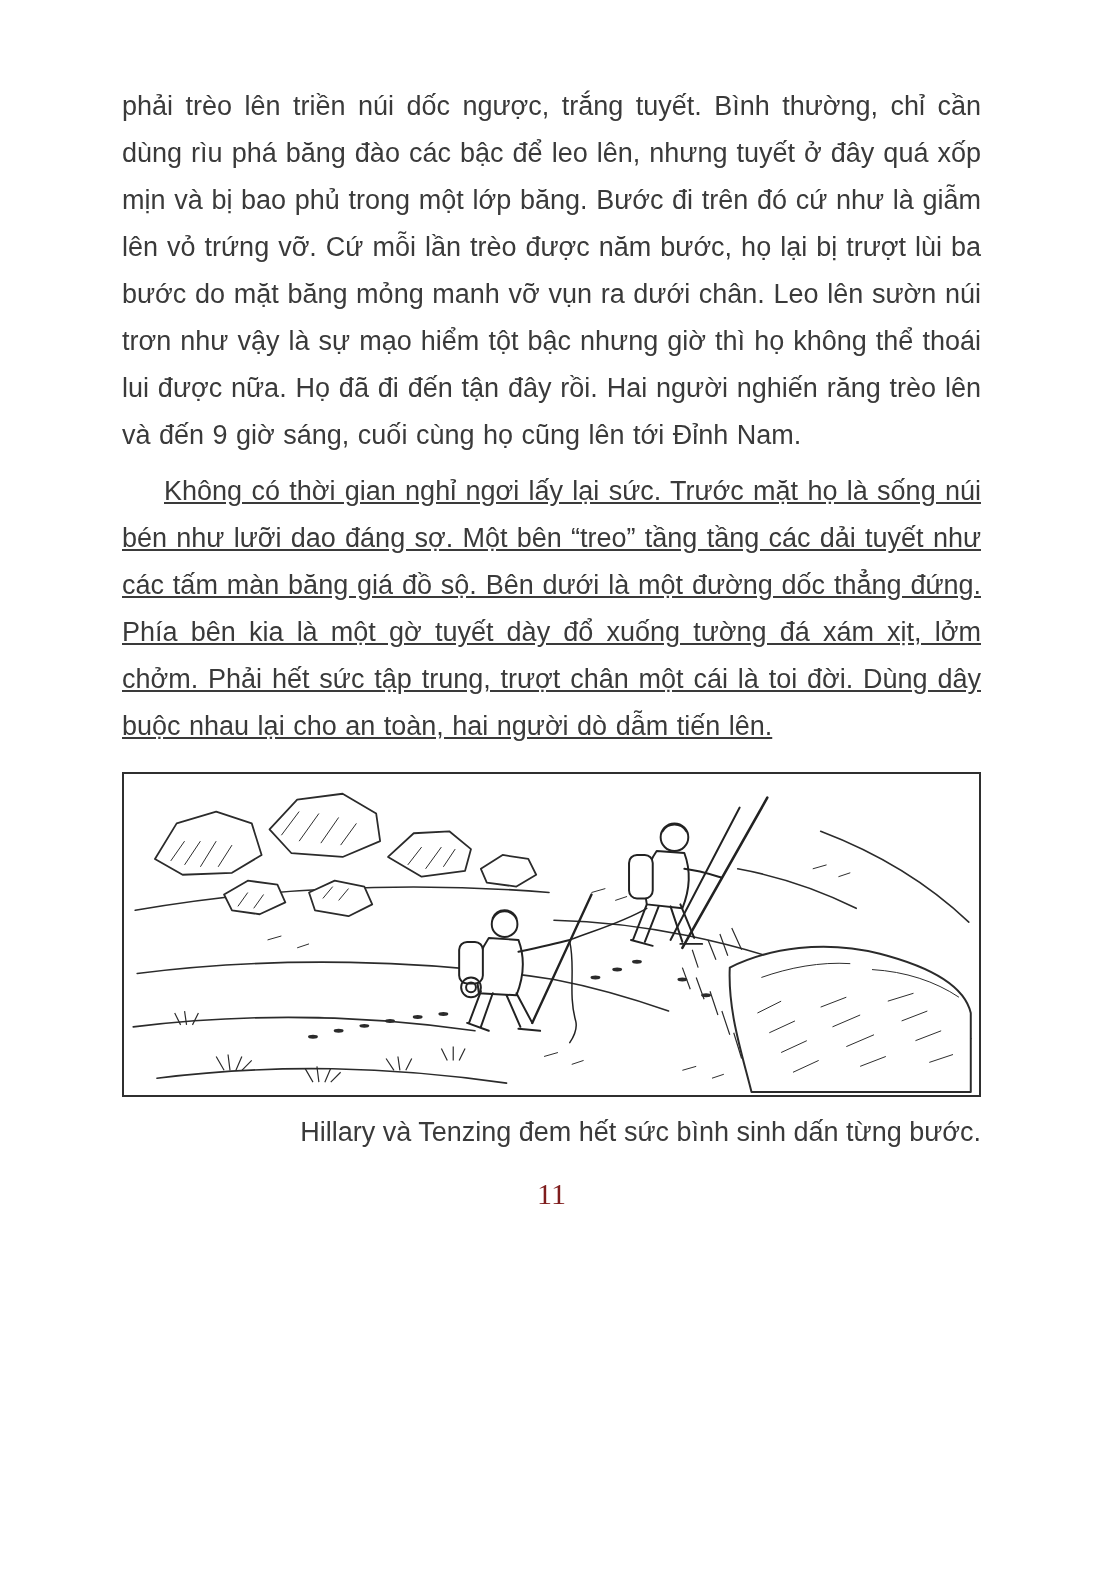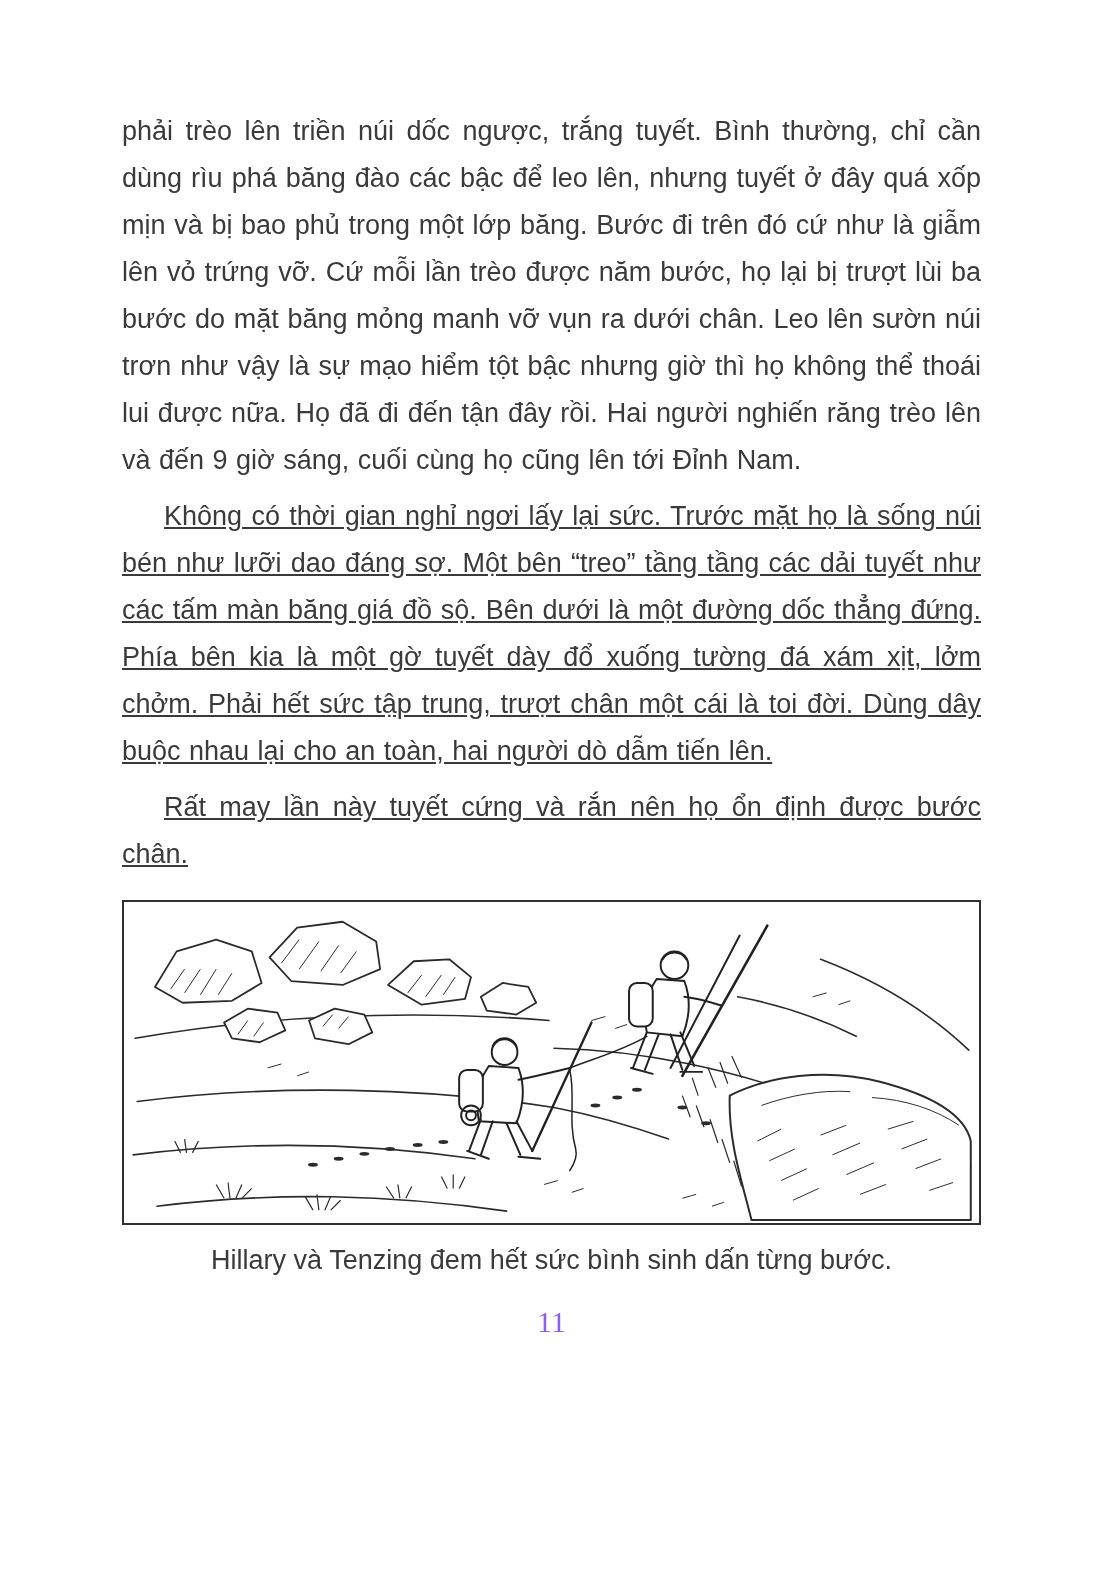--- a/index.html
+++ b/index.html
@@ -7,21 +7,21 @@
     padding: 0;
     background: #ffffff;
   }
   .page {
     position: relative;
     width: 1103px;
     height: 1575px;
     margin: 0 auto;
     background: #ffffff;
     box-sizing: border-box;
-    padding: 108px 122px 0 122px;
+    padding: 83px 122px 0 122px;
     font-family: "Liberation Sans", sans-serif;
     color: #3a3a3a;
     overflow: hidden;
   }
   p.para {
     font-size: 27px;
     line-height: 47px;
     text-align: justify;
     margin: 0 0 9px 0;
     word-spacing: 1px;
@@ -42,40 +42,39 @@
   }
   figure.illustration svg {
     display: block;
     width: 100%;
     height: 100%;
   }
   p.caption {
     font-size: 27px;
     line-height: 46px;
     margin: 4px 0 0 0;
-    text-align: center;
+    text-align: right;
   }
   .page-number {
     margin-top: 22px;
     text-align: center;
     font-family: "Liberation Serif", serif;
     font-size: 30px;
-    color: #8b5cf6;
+    color: #7f1d1d;
   }
 </style>
 </head>
 <body>
 
 <div class="page">
 
   <p class="para">phải trèo lên triền núi dốc ngược, trắng tuyết. Bình thường, chỉ cần dùng rìu phá băng đào các bậc để leo lên, nhưng tuyết ở đây quá xốp mịn và bị bao phủ trong một lớp băng. Bước đi trên đó cứ như là giẫm lên vỏ trứng vỡ. Cứ mỗi lần trèo được năm bước, họ lại bị trượt lùi ba bước do mặt băng mỏng manh vỡ vụn ra dưới chân. Leo lên sườn núi trơn như vậy là sự mạo hiểm tột bậc nhưng giờ thì họ không thể thoái lui được nữa. Họ đã đi đến tận đây rồi. Hai người nghiến răng trèo lên và đến 9 giờ sáng, cuối cùng họ cũng lên tới Đỉnh Nam.</p>
 
   <p class="para indent">Không có thời gian nghỉ ngơi lấy lại sức. Trước mặt họ là sống núi bén như lưỡi dao đáng sợ. Một bên “treo” tầng tầng các dải tuyết như các tấm màn băng giá đồ sộ. Bên dưới là một đường dốc thẳng đứng. Phía bên kia là một gờ tuyết dày đổ xuống tường đá xám xịt, lởm chởm. Phải hết sức tập trung, trượt chân một cái là toi đời. Dùng dây buộc nhau lại cho an toàn, hai người dò dẫm tiến lên.</p>
 
-  <p class="para indent">Rất may lần này tuyết cứng và rắn nên họ ổn định được bước chân.</p>
 
   <figure class="illustration">
     <svg viewBox="0 0 855 325" preserveAspectRatio="xMidYMid meet">
 
       <g stroke="#2b2b2b" fill="none" stroke-width="1.6" stroke-linecap="round">
         <path d="M6,138 C130,116 280,108 425,120"></path>
         <path d="M430,148 C520,150 612,170 692,200 C762,226 820,250 852,268"></path>
         <path d="M8,202 C150,184 300,188 430,208 C472,216 512,228 546,240"></path>
         <path d="M4,256 C118,242 238,244 350,260"></path>
         <path d="M28,308 C150,293 262,296 382,313"></path>

